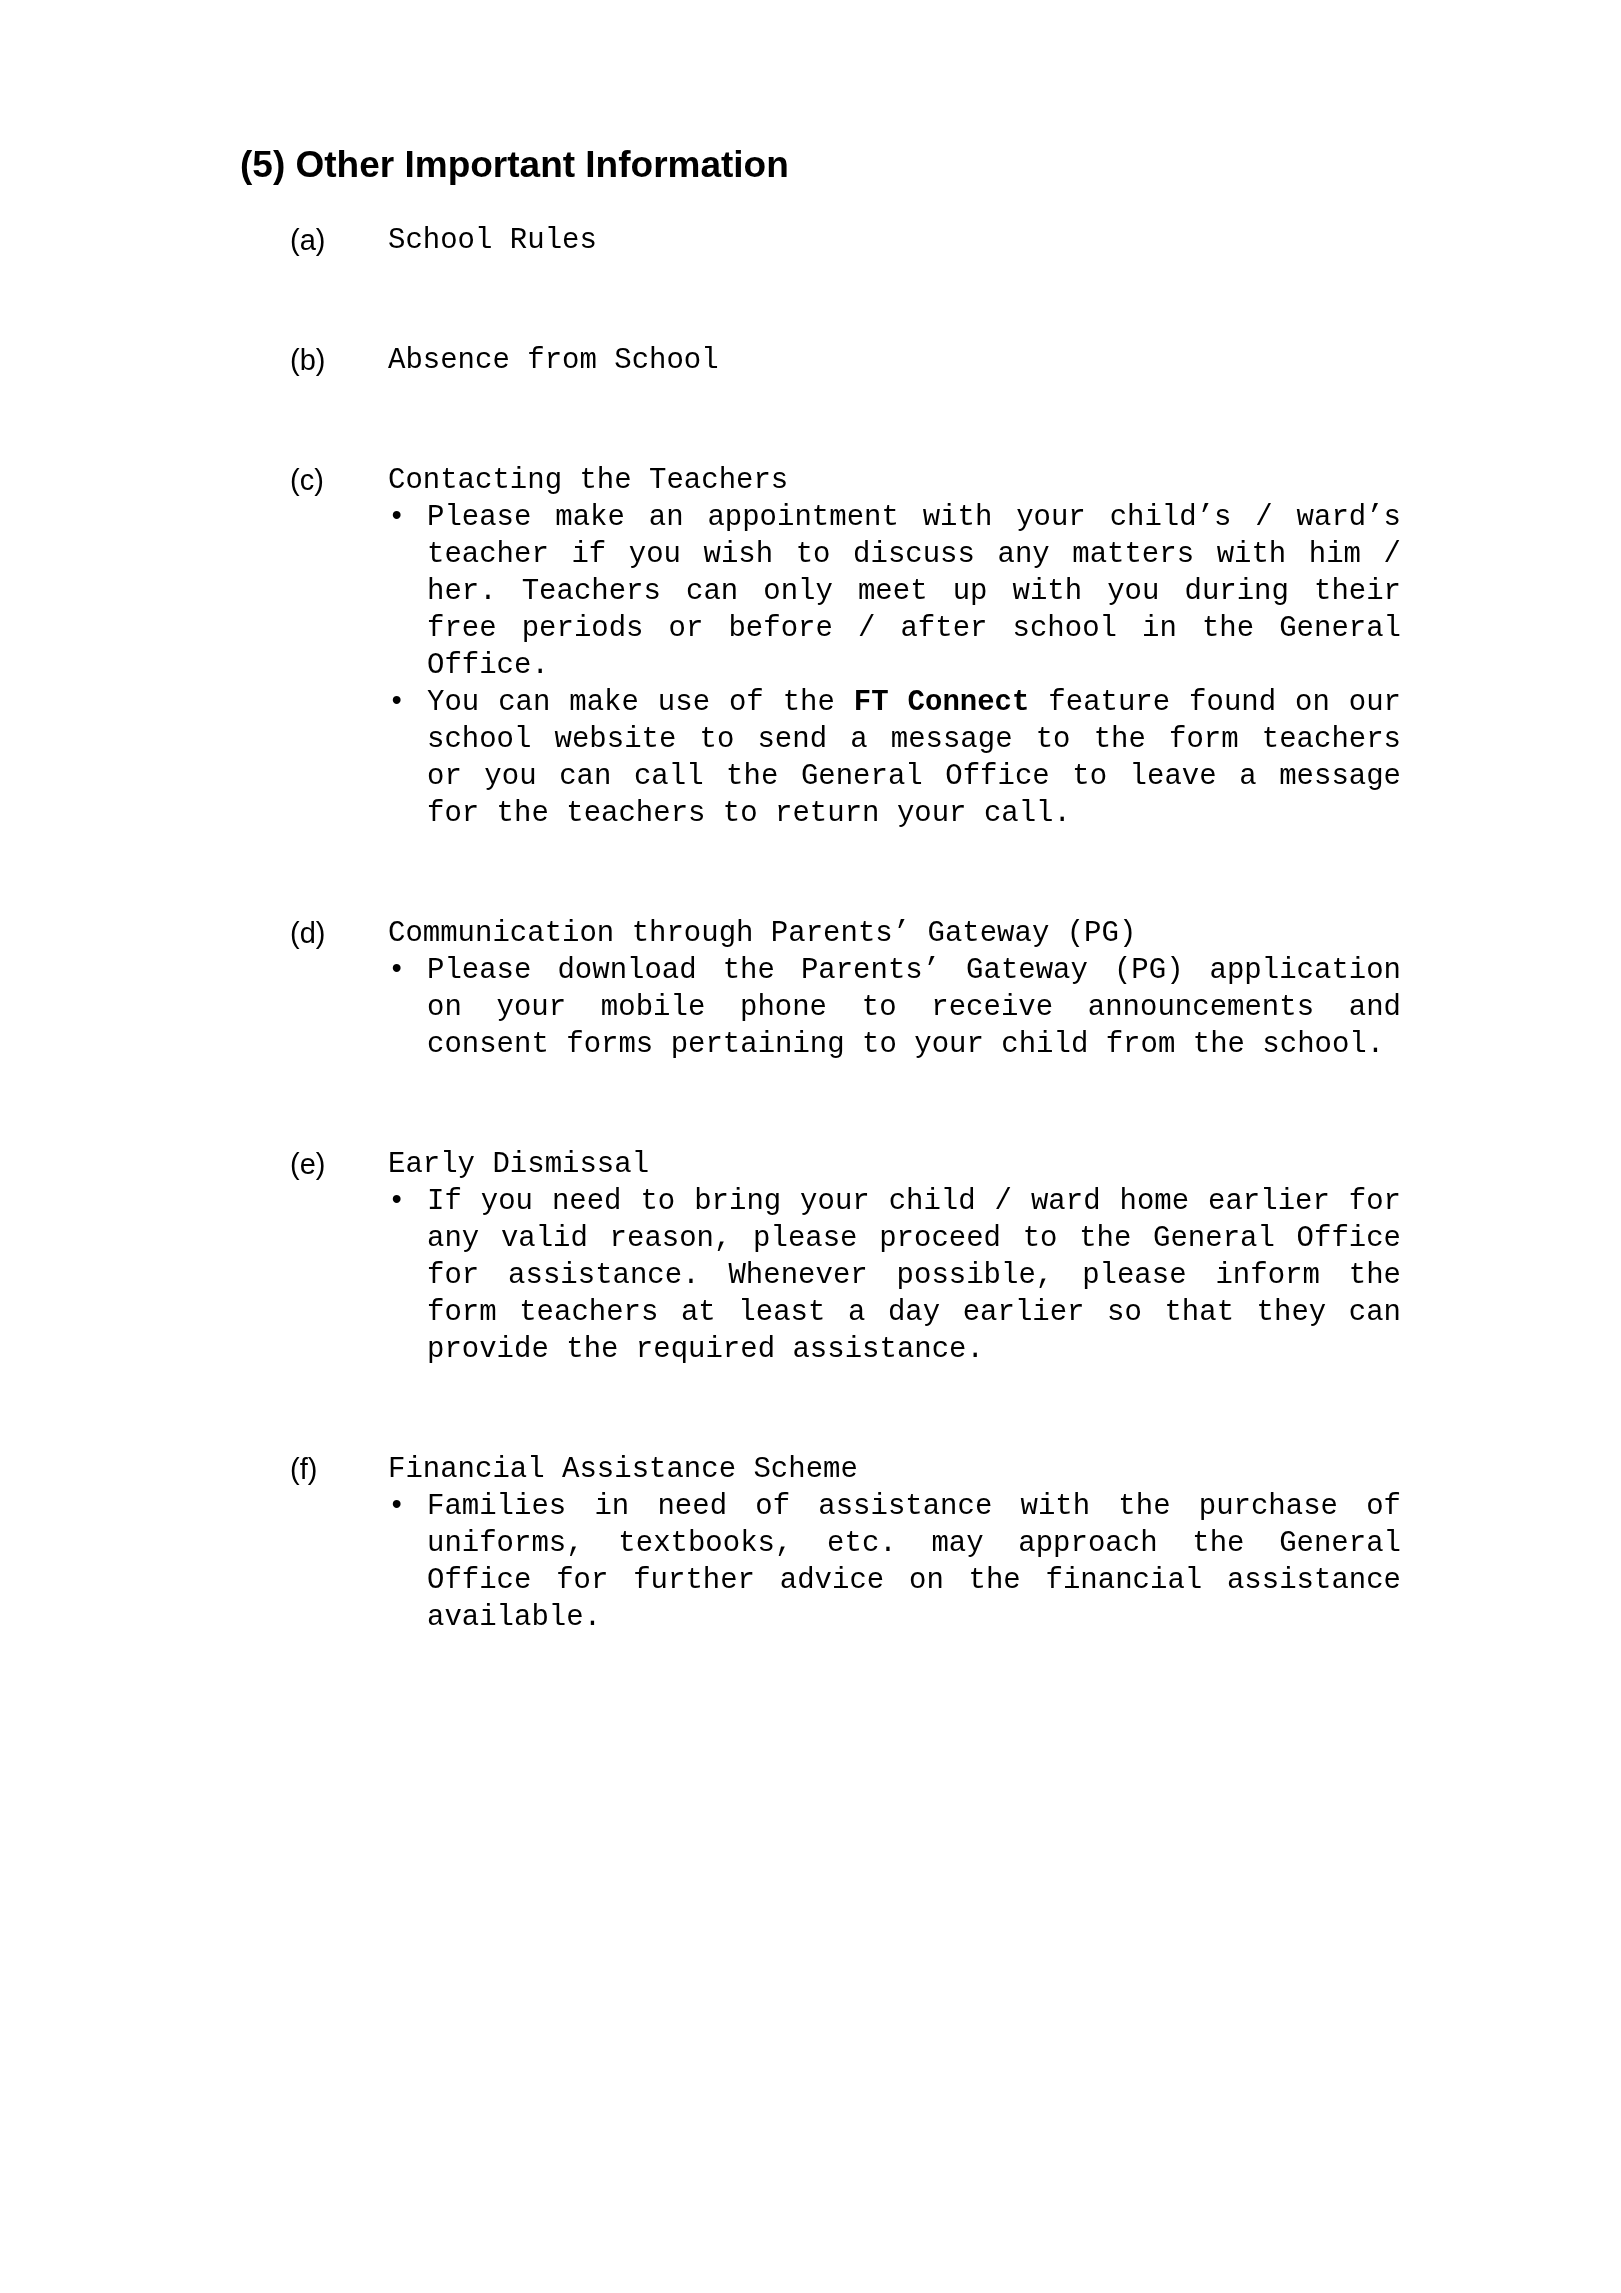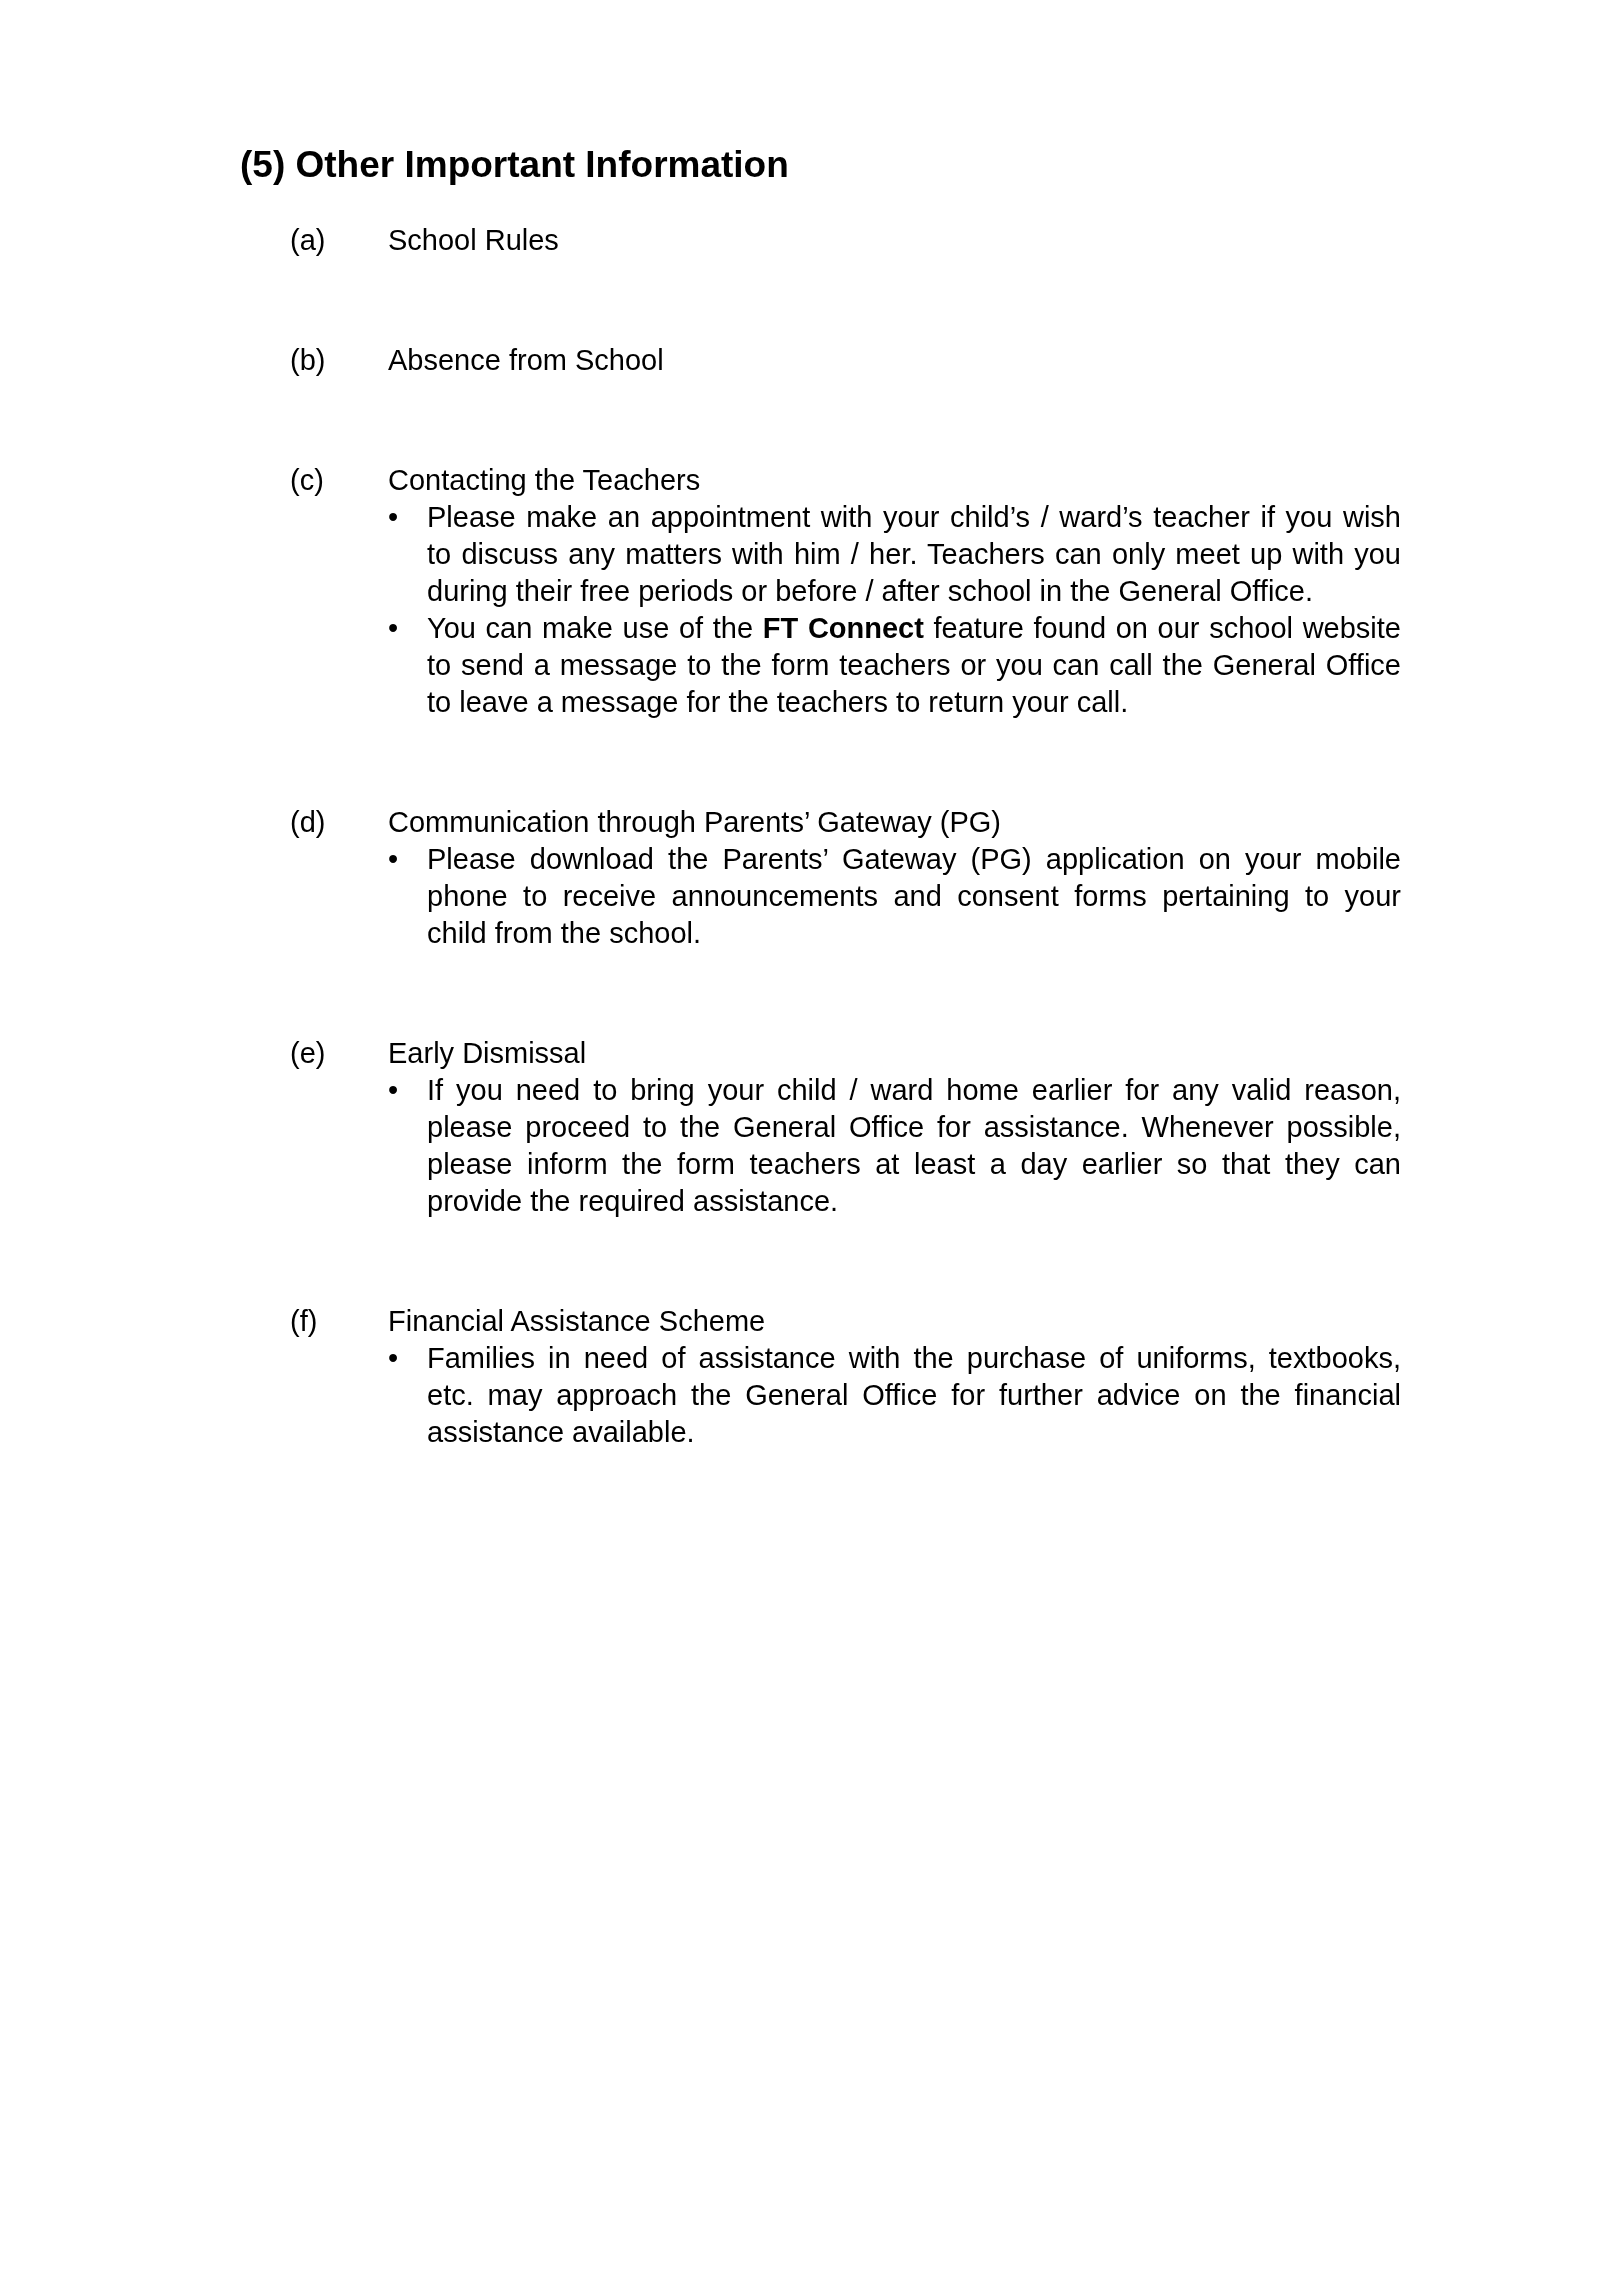--- a/index.html
+++ b/index.html
@@ -43,20 +43,21 @@
   .section:first-child {
     margin-top: 0;
   }
   .sec-letter {
     position: absolute;
     left: 50px;
     top: 0;
   }
   .sec-content {
     margin-left: 148px;
+    font-family: Liberation Mono, monospace;
   }
   .sec-title {
     margin: 0;
   }
   ul.bullets {
     margin: 0;
     padding: 0;
     list-style: none;
   }
   ul.bullets li {

